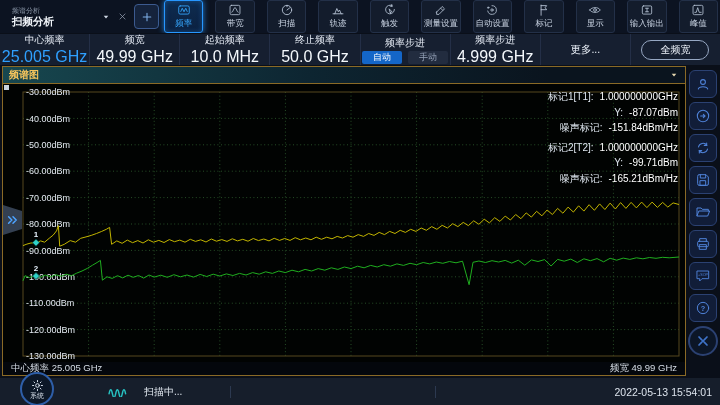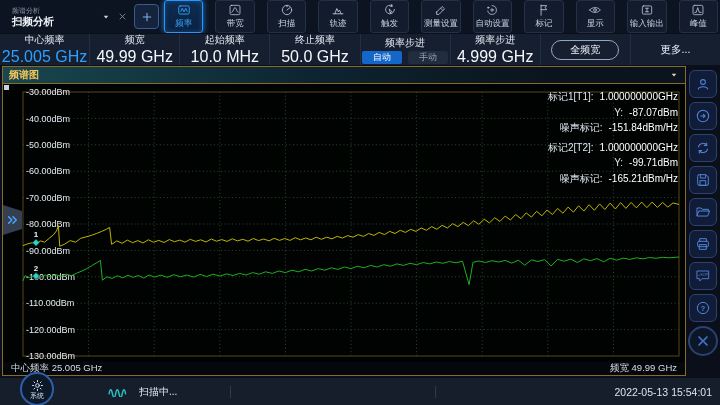--- a/index.html
+++ b/index.html
@@ -75,21 +75,21 @@
   .side-btn .icon{width:16px;height:16px}
   .side-btn.round{width:30px;height:30px;border-radius:50%;background:#0c1627;border-width:2px;color:#3f73c9}
 
   
   #statusbar{position:absolute;top:378px;left:0;right:0;height:27px;background:#161e2b;display:flex;align-items:center}
   .sys-btn{position:absolute;left:20px;top:-6px;width:34px;height:34px;border-radius:50%;background:#0d1828;
            border:2px solid #2e5ea8;display:flex;flex-direction:column;align-items:center;justify-content:center;z-index:5;padding:0}
   .sys-gear{width:13px;height:13px;color:#d7dfea}
   .sys-label{font-size:7px;color:#d7dfea;line-height:8px}
   .status-logo{margin-left:108px;width:22px;height:11px;color:#27c2c2}
-  .status-text{margin-left:9px;font-size:10px;color:#dfe6ee}
+  .status-text{margin-left:14px;font-size:10px;color:#dfe6ee}
   .sb-sep{position:absolute;width:1px;height:12px;background:#2c3950;top:8px}
   .sep1{left:230px}.sep2{left:435px}
   .timestamp{margin-left:auto;margin-right:8px;font-size:10.5px;color:#dce3ec}
 </style>
 </head>
 <body>
 
 <div id="app">
 
   <header id="toolbar">
@@ -242,24 +242,24 @@
         <div class="tg">
           <span class="on">自动</span>
           <span class="off">手动</span>
         </div>
       </div>
       <div class="param-field">
         <div class="p-label">频率步进</div>
         <div class="p-value">4.999 GHz</div>
       </div>
       <div class="param-field">
+        <div class="more">更多...</div>
+      </div>
+      <div class="param-field">
         <div class="pill">全频宽</div>
-      </div>
-      <div class="param-field">
-        <div class="more">更多...</div>
       </div>
     </div>
 
   <section id="chart-panel">
     <div class="chart-header">
       <span class="chart-title">频谱图</span>
       <span class="icon header-caret">
           <svg viewBox="0 0 24 24">
             <path d="M6.5 9h11L12 15.5z" fill="currentColor"></path>
           </svg>

